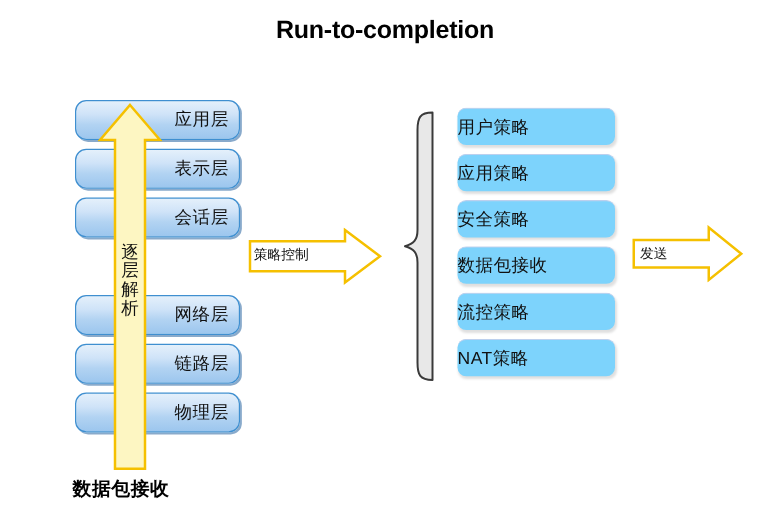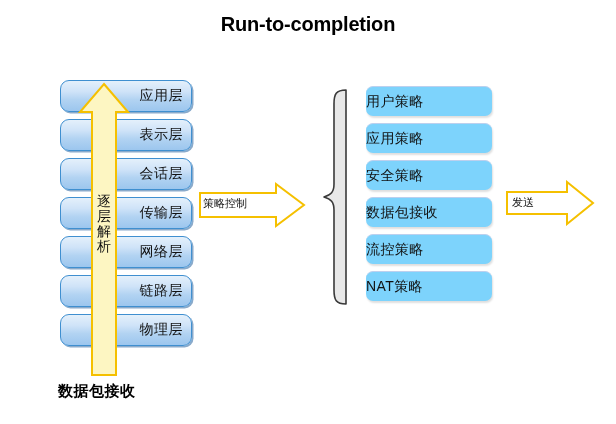--- a/index.html
+++ b/index.html
@@ -173,23 +173,20 @@
   <div class="layer-stack">
     <div class="layer-box" style="top:0px">
       <span class="layer-label">应用层</span>
     </div>
     <div class="layer-box" style="top:78px">
       <span class="layer-label">会话层</span>
     </div>
     <div class="layer-box" style="top:39px">
       <span class="layer-label">表示层</span>
     </div>
-    <div class="layer-box" style="top:117px">
-      <span class="layer-label">传输层</span>
-    </div>
     <div class="layer-box" style="top:156px">
       <span class="layer-label">网络层</span>
     </div>
     <div class="layer-box" style="top:195px">
       <span class="layer-label">链路层</span>
     </div>
     <div class="layer-box" style="top:234px">
       <span class="layer-label">物理层</span>
     </div>
   </div>

